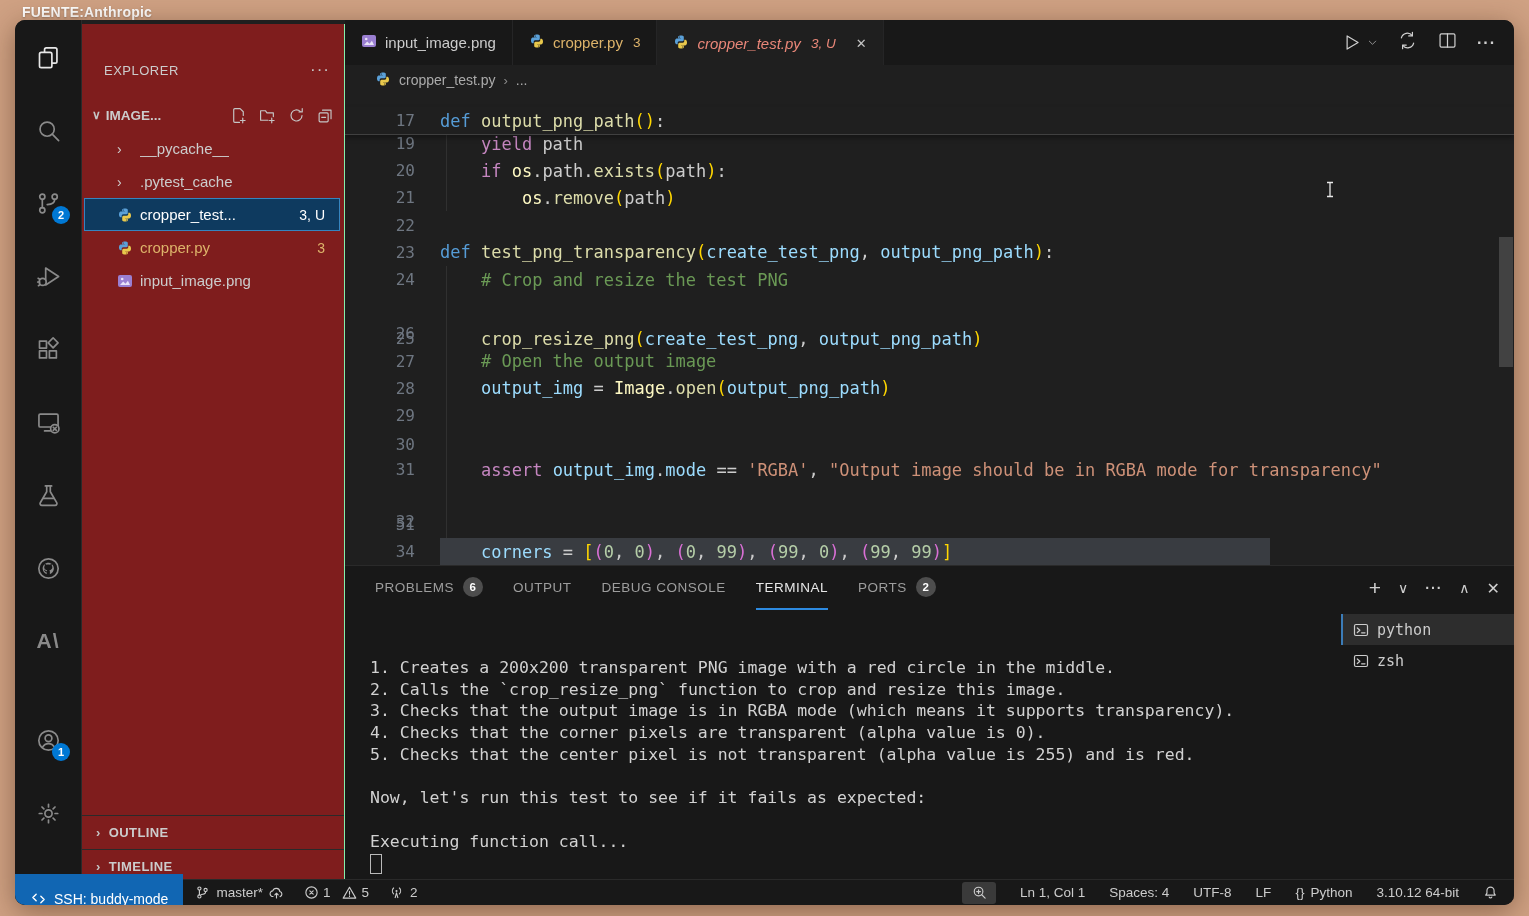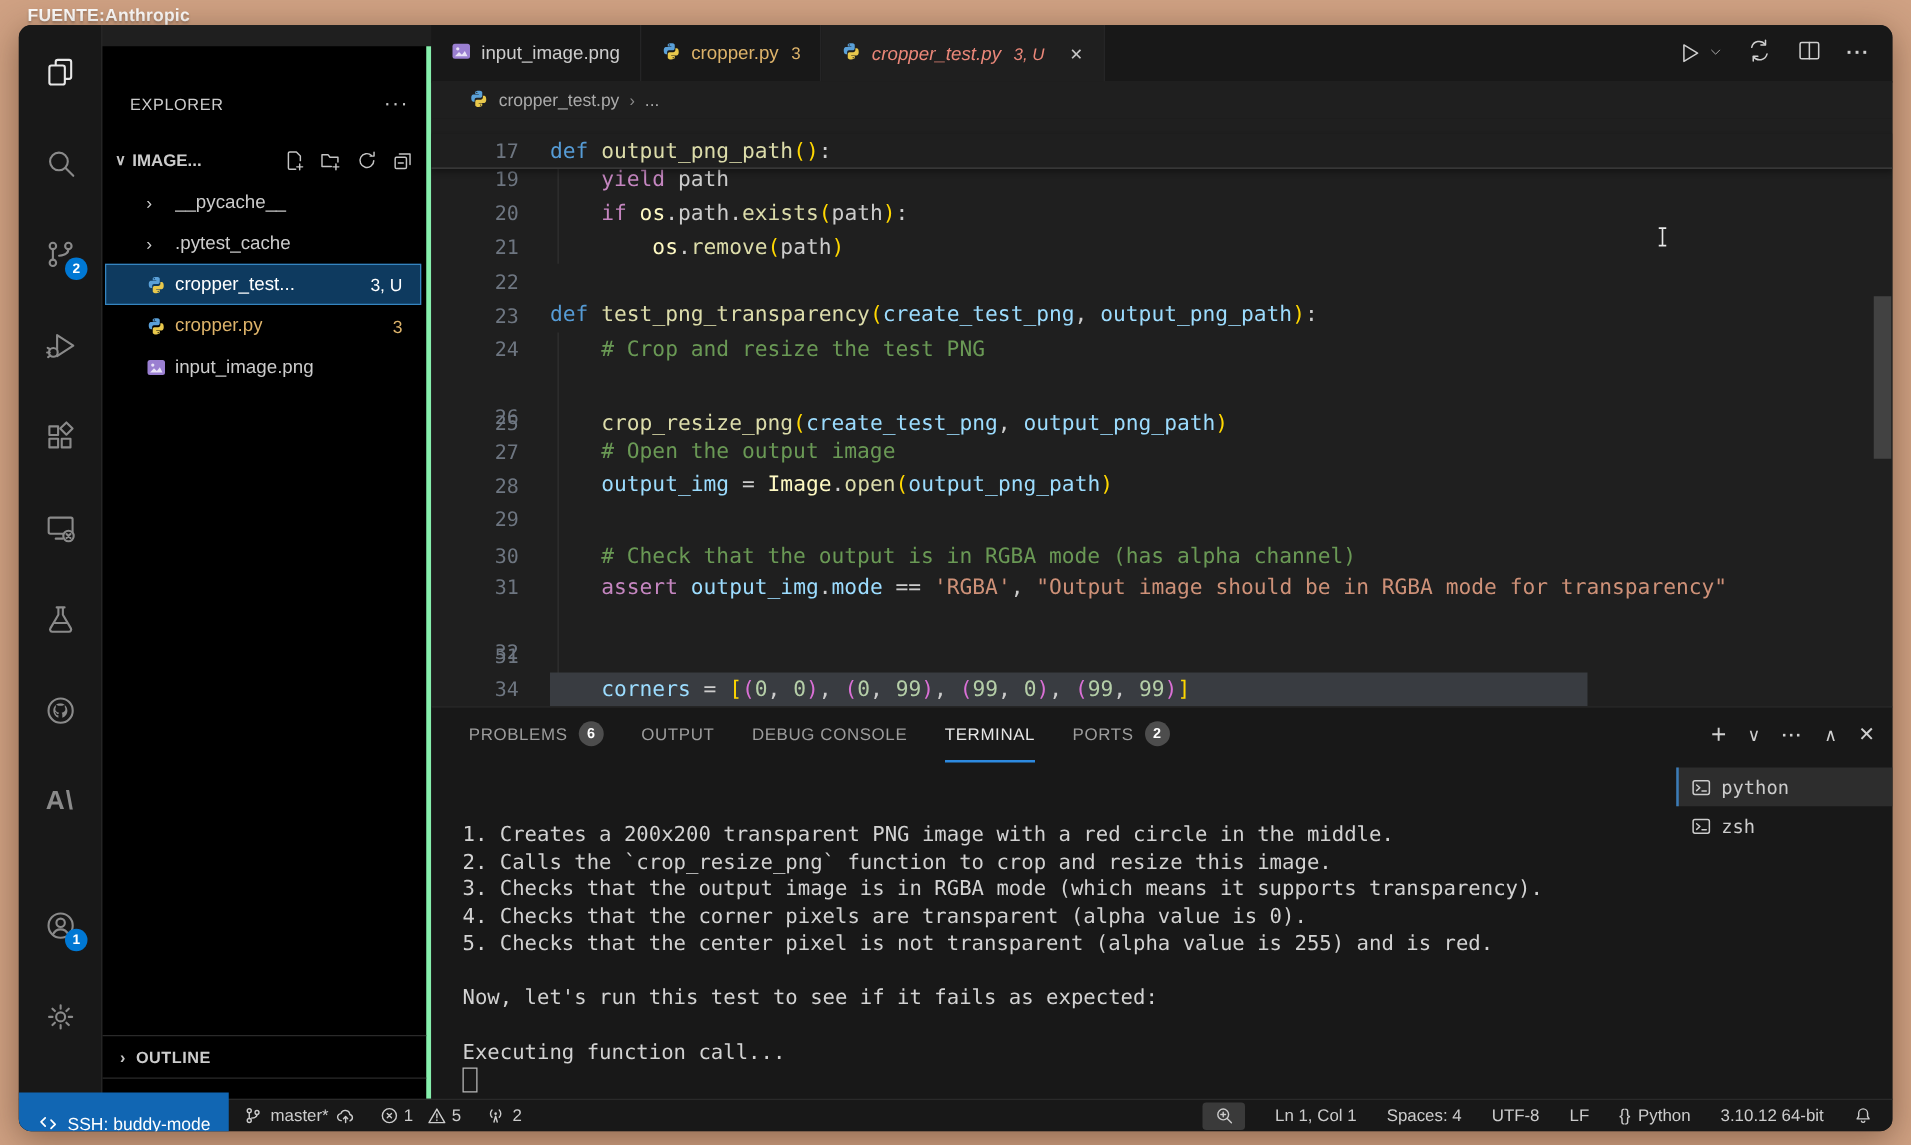--- a/index.html
+++ b/index.html
@@ -17,22 +17,22 @@
   .ab-item{width:46px;height:46px;flex:0 0 46px;display:flex;align-items:center;justify-content:center;
        position:relative;color:#8a8a8a;margin-bottom:27px;cursor:pointer}
   .ab-item svg{width:27px;height:27px;fill:none;stroke:currentColor;stroke-width:1.5;stroke-linecap:round;stroke-linejoin:round}
   .ab-item.active{color:#e7e7e7}
   .ab-item.push{margin-top:auto}
   .ab-badge{position:absolute;right:1px;bottom:2px;background:#0078d4;color:#fff;font-size:11px;
        min-width:18px;height:18px;border-radius:9px;display:flex;align-items:center;justify-content:center;font-weight:bold}
   .ai-glyph{font-size:21px;font-weight:bold;letter-spacing:1px}
 
   
-  .sidebar{position:absolute;left:67px;top:17px;width:263px;height:859px;background:#000000;
-       border-right:4px solid #86efac;box-sizing:border-box;color:#cccccc;padding-top:26px}
+  .sidebar{position:absolute;left:67px;top:4px;width:263px;height:859px;background:#7f1d1d;
+       border-right:1px solid #86efac;box-sizing:border-box;color:#cccccc;padding-top:26px}
   .sb-header{height:40px;display:flex;align-items:center;padding:0 14px 0 22px;font-size:13px;letter-spacing:.5px;color:#cccccc}
   .sb-header .t{flex:1}
   .sb-more{font-size:17px;letter-spacing:1px;color:#c5c5c5;cursor:pointer}
   .sb-section{height:34px;margin-top:8px;display:flex;align-items:center;padding:0 10px 0 8px;font-weight:bold;font-size:13.5px}
   .sb-section .chev{font-size:12px;margin:0 5px 0 2px;color:#c5c5c5}
   .sb-acts{margin-left:auto;display:flex;gap:12px;align-items:center}
   .sb-acts svg{width:17px;height:17px;fill:none;stroke:#c5c5c5;stroke-width:1.1;stroke-linecap:round;stroke-linejoin:round;cursor:pointer}
   .tree-row{height:33px;display:flex;align-items:center;padding:0 14px 0 32px;font-size:15px;gap:7px;
        box-sizing:border-box;margin:0 4px 0 2px;border:1px solid transparent;cursor:pointer}
   .tree-row.sel{background:#0e3a5f;border-color:#3585c0}
@@ -351,21 +351,21 @@
         <div class="code-row" style="top: 62.2px;"><span class="gutter">20</span><span class="ctext"><span class="tk-pl">    </span><span class="tk-ct">if</span><span class="tk-pl"> </span><span class="tk-md">os</span><span class="tk-pl">.path.</span><span class="tk-fn">exists</span><span class="tk-b1">(</span><span class="tk-pl">path</span><span class="tk-b1">)</span><span class="tk-pl">:</span></span></div>
         <div class="code-row" style="top: 89.4px;"><span class="gutter">21</span><span class="ctext"><span class="tk-pl">        </span><span class="tk-md">os</span><span class="tk-pl">.</span><span class="tk-fn">remove</span><span class="tk-b1">(</span><span class="tk-pl">path</span><span class="tk-b1">)</span></span></div>
         <div class="code-row" style="top: 116.6px;"><span class="gutter">22</span><span class="ctext"></span></div>
         <div class="code-row" style="top: 143.8px;"><span class="gutter">23</span><span class="ctext"><span class="tk-kw">def</span><span class="tk-pl"> </span><span class="tk-fn">test_png_transparency</span><span class="tk-b1">(</span><span class="tk-vr">create_test_png</span><span class="tk-pl">, </span><span class="tk-vr">output_png_path</span><span class="tk-b1">)</span><span class="tk-pl">:</span></span></div>
         <div class="code-row" style="top: 171px;"><span class="gutter">24</span><span class="ctext"><span class="tk-pl">    </span><span class="tk-cm"># Crop and resize the test PNG</span></span></div>
         <div class="code-row" style="top: 198.2px; margin-top: 32px;"><span class="gutter">25</span><span class="ctext"><span class="tk-pl">    </span><span class="tk-fn">crop_resize_png</span><span class="tk-b1">(</span><span class="tk-vr">create_test_png</span><span class="tk-pl">, </span><span class="tk-vr">output_png_path</span><span class="tk-b1">)</span></span></div>
         <div class="code-row" style="top: 225.4px;"><span class="gutter">26</span><span class="ctext"></span></div>
         <div class="code-row" style="top: 252.6px;"><span class="gutter">27</span><span class="ctext"><span class="tk-pl">    </span><span class="tk-cm"># Open the output image</span></span></div>
         <div class="code-row" style="top: 279.8px;"><span class="gutter">28</span><span class="ctext"><span class="tk-pl">    </span><span class="tk-vr">output_img</span><span class="tk-pl"> = </span><span class="tk-md">Image</span><span class="tk-pl">.</span><span class="tk-fn">open</span><span class="tk-b1">(</span><span class="tk-vr">output_png_path</span><span class="tk-b1">)</span></span></div>
         <div class="code-row" style="top: 307px;"><span class="gutter">29</span><span class="ctext"></span></div>
-        <div class="code-row" style="top: 336px;"><span class="gutter">30</span><span class="ctext"><span class="tk-pl">    </span><span class="tk-cm"># Check that the output is in RGBA mode (has alpha channel)</span></span></div>
+        <div class="code-row" style="top: 336px;"><span class="gutter">30</span></div>
         <div class="code-row" style="top: 361.4px;"><span class="gutter">31</span><span class="ctext"><span class="tk-pl">    </span><span class="tk-ct">assert</span><span class="tk-pl"> </span><span class="tk-vr">output_img</span><span class="tk-pl">.</span><span class="tk-vr">mode</span><span class="tk-pl"> == </span><span class="tk-st">'RGBA'</span><span class="tk-pl">, </span><span class="tk-st">"Output image should be in RGBA mode for transparency"</span></span></div>
         <div class="code-row" style="top: 388.6px; margin-top: 24px;"><span class="gutter">32</span><span class="ctext"></span></div>
         <div class="code-row" style="top: 415.8px;"><span class="gutter">51</span></div>
         <div class="code-row" style="top: 443px;"><div class="hl-bar"></div><span class="gutter">34</span><span class="ctext"><span class="tk-pl">    </span><span class="tk-vr">corners</span><span class="tk-pl"> = </span><span class="tk-b1">[</span><span class="tk-b2">(</span><span class="tk-nm">0</span><span class="tk-pl">, </span><span class="tk-nm">0</span><span class="tk-b2">)</span><span class="tk-pl">, </span><span class="tk-b2">(</span><span class="tk-nm">0</span><span class="tk-pl">, </span><span class="tk-nm">99</span><span class="tk-b2">)</span><span class="tk-pl">, </span><span class="tk-b2">(</span><span class="tk-nm">99</span><span class="tk-pl">, </span><span class="tk-nm">0</span><span class="tk-b2">)</span><span class="tk-pl">, </span><span class="tk-b2">(</span><span class="tk-nm">99</span><span class="tk-pl">, </span><span class="tk-nm">99</span><span class="tk-b2">)</span><span class="tk-b1">]</span></span></div>
       </div>
     <div class="ed-scroll"></div>
     <div class="ovr-mark"></div>
     <div class="ibeam">
       <svg viewBox="0 0 10 17">
           <path d="M2 1.5h6M5 1.5v14M2 15.5h6"></path>

